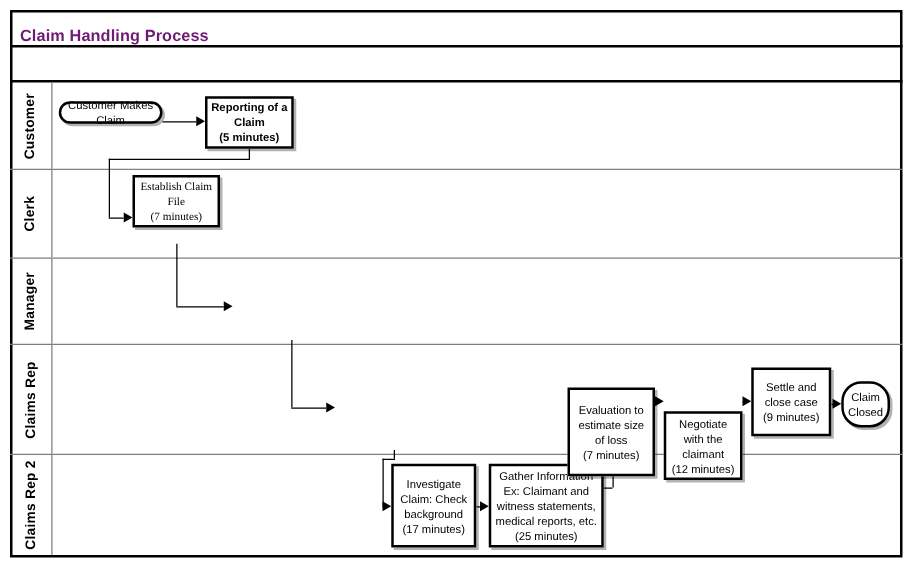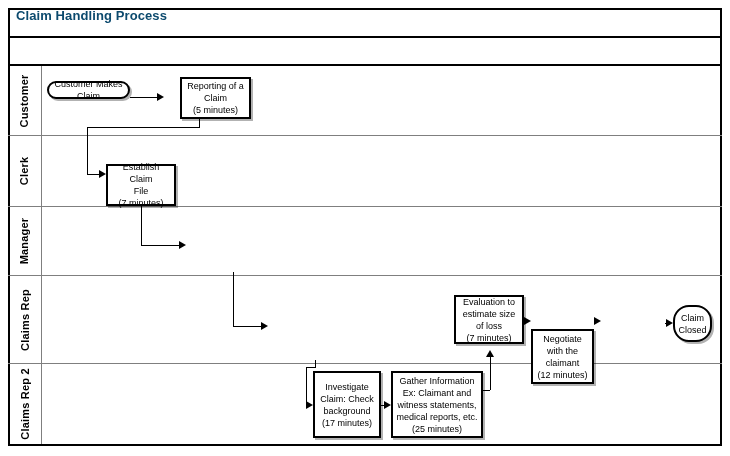--- a/index.html
+++ b/index.html
@@ -32,25 +32,25 @@
   }
   .title-bar {
     position: absolute;
     left: 8px;
     top: 8px;
     width: 714px;
     height: 30px;
     box-sizing: border-box;
     border-bottom: 2px solid #000;
     display: flex;
-    align-items: flex-start;
+    align-items: flex-end;
     padding-left: 8px;
     font-size: 13px;
     font-weight: bold;
-    color: #0c4a6e;
+    color: #701a75;
     letter-spacing: 0.1px;
   }
   .subtitle-bar {
     position: absolute;
     left: 8px;
     top: 38px;
     width: 714px;
     height: 28px;
     box-sizing: border-box;
     border-bottom: 2px solid #000;
@@ -212,27 +212,27 @@
   <div class="arrow right" style="left:594px; top:317px;"></div>
 
   <div class="conn h" style="left:665px; top:323px; width:3px;"></div>
   <div class="arrow right" style="left:666px; top:319px;"></div>
 
   <div class="node terminator" style="left:47px; top:81px; width:83px; height:18px;">
     <span class="node-text">Customer Makes
 Claim</span>
   </div>
 
-  <div class="node" style="left:180px; top:77px; width:71px; height:42px;">
+  <div class="node" style="left:164px; top:77px; width:71px; height:42px;font-weight:bold;">
     <span class="node-text">Reporting of a
 Claim
 (5 minutes)</span>
   </div>
 
-  <div class="node" style="left:106px; top:164px; width:70px; height:42px;">
+  <div class="node" style="left:106px; top:140px; width:70px; height:42px;font-family:Liberation Serif, serif;">
     <span class="node-text">Establish Claim
 File
 (7 minutes)</span>
   </div>
 
 
 
   <div class="node" style="left:313px; top:371px; width:68px; height:67px;">
     <span class="node-text">Investigate
 Claim: Check
@@ -241,33 +241,38 @@
   </div>
 
   <div class="node" style="left:391px; top:371px; width:92px; height:67px;justify-content:center;">
     <span class="node-text">Gather Information
 Ex: Claimant and
 witness statements,
 medical reports, etc.
 (25 minutes)</span>
   </div>
 
-  <div class="node" style="left:454px; top:295px; width:70px; height:49px;">
+  <div class="node" style="left:454px; top:310px; width:70px; height:71px;">
     <span class="node-text">Evaluation to
 estimate size
 of loss
 (7 minutes)</span>
   </div>
 
   <div class="node" style="left:531px; top:294px; width:63px; height:55px;margin-top:35px;">
     <span class="node-text">Negotiate
 with the
 claimant
 (12 minutes)</span>
   </div>
 
+  <div class="node" style="left:601px; top:294px; width:64px; height:55px;">
+    <span class="node-text">Settle and
+close case
+(9 minutes)</span>
+  </div>
 
   <div class="node terminator" style="left:673px; top:305px; width:39px; height:37px;">
     <span class="node-text">Claim
 Closed</span>
   </div>
 
 </div>
 
 </body></html>

